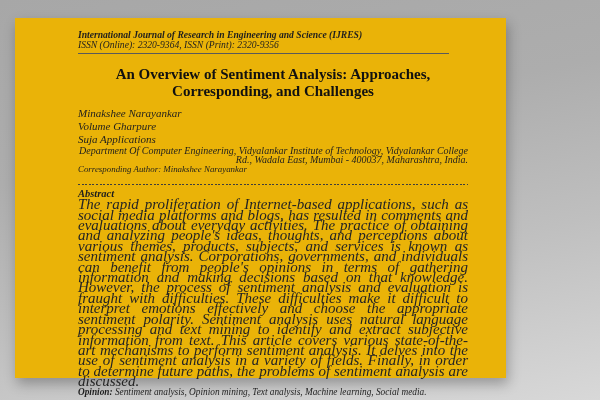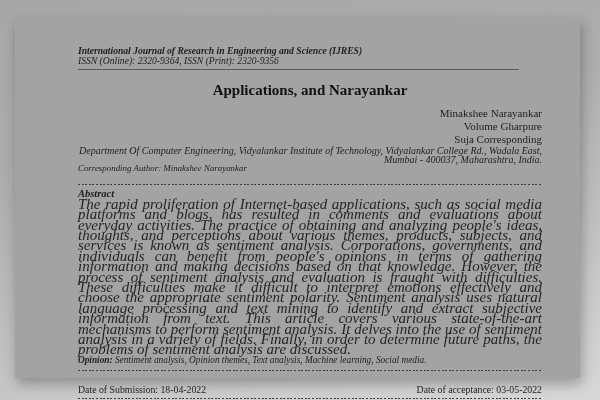--- a/index.html
+++ b/index.html
@@ -6,24 +6,24 @@
   html, body { width: 600px; height: 400px; overflow: hidden; }
   body {
     font-family: "Liberation Serif", "DejaVu Serif", serif;
     background: linear-gradient(168deg, #a7a7a7 0%, #adadad 35%, #bfbfbf 65%, #d8d8d8 100%);
     position: relative;
     color: #1e1e1e;
   }
   .page {
     position: absolute;
     left: 15px; top: 18px;
-    width: 565px; height: 360px;
-    background: #a3a3a3;
+    width: 491px; height: 360px;
+    background: #eab308;
     box-shadow: 2px 6px 12px rgba(0,0,0,0.28);
-    padding: 28px 38px 0 63px;
+    padding: 12px 38px 0 63px;
   }
   
   .jheader { font-size: 9.6px; line-height: 10px; font-style: italic; }
   .jheader .jname { font-weight: bold; }
   .header-rule {
     width: 95%;
     height: 0;
     border-top: 1.6px solid #5a5a5a;
     margin-top: 3px;
   }
@@ -32,23 +32,24 @@
     margin-top: 12px;
     text-align: center;
     font-weight: bold;
     font-size: 15px;
     line-height: 16.5px;
     color: #111;
   }
   
   .authors {
     margin-top: 8px;
-    text-align: right;
+    text-align: left;
     font-size: 11px;
     line-height: 13px;
+    font-style: italic;
   }
   
   .affiliation {
     text-align: right;
     font-style: italic;
     font-size: 10px;
     line-height: 9.4px;
   }
   .corresponding {
     text-align: left;
@@ -102,40 +103,41 @@
 <div class="page">
 
   <div class="jheader">
     <div class="jname">International Journal of Research in Engineering and Science (IJRES)</div>
     <div class="jissn">ISSN (Online): 2320-9364, ISSN (Print): 2320-9356</div>
   </div>
 
   <div class="header-rule"></div>
 
   <div class="title">
-      <div>Applications, and Narayankar</div>
+      <div>An Overview of Sentiment Analysis: Approaches,</div>
+      <div>Corresponding, and Challenges</div>
     </div>
 
   <div class="authors">
       <div>Minakshee Narayankar</div>
       <div>Volume Gharpure</div>
-      <div>Suja Corresponding</div>
+      <div>Suja Applications</div>
     </div>
 
   <div class="affiliation">Department Of Computer Engineering, Vidyalankar Institute of Technology, Vidyalankar College Rd., Wadala East, Mumbai - 400037, Maharashtra, India.</div>
   <div class="corresponding">Corresponding Author: Minakshee Narayankar</div>
 
   <div class="dashes"></div>
 
   <div class="abstract-heading">Abstract</div>
 
   <div class="abstract-body">The rapid proliferation of Internet-based applications, such as social media platforms and blogs, has resulted in comments and evaluations about everyday activities. The practice of obtaining and analyzing people's ideas, thoughts, and perceptions about various themes, products, subjects, and services is known as sentiment analysis. Corporations, governments, and individuals can benefit from people's opinions in terms of gathering information and making decisions based on that knowledge. However, the process of sentiment analysis and evaluation is fraught with difficulties. These difficulties make it difficult to interpret emotions effectively and choose the appropriate sentiment polarity. Sentiment analysis uses natural language processing and text mining to identify and extract subjective information from text. This article covers various state-of-the-art mechanisms to perform sentiment analysis. It delves into the use of sentiment analysis in a variety of fields. Finally, in order to determine future paths, the problems of sentiment analysis are discussed.</div>
 
   <div class="keywords-line">
-    <span class="kw-label">Opinion:</span><span> Sentiment analysis, Opinion themes, Text analysis, Machine learning, Social media.</span>
+    <span class="kw-label">Opinion:</span><span> Sentiment analysis, Opinion mining, Text analysis, Machine learning, Social media.</span>
   </div>
 
   <div class="dashes dates-sep-top"></div>
 
   <div class="dates-row">
     <span>Date of Submission: 18-04-2022</span>
     <span>Date of acceptance: 03-05-2022</span>
   </div>
 
   <div class="dashes dates-sep-bottom"></div>

